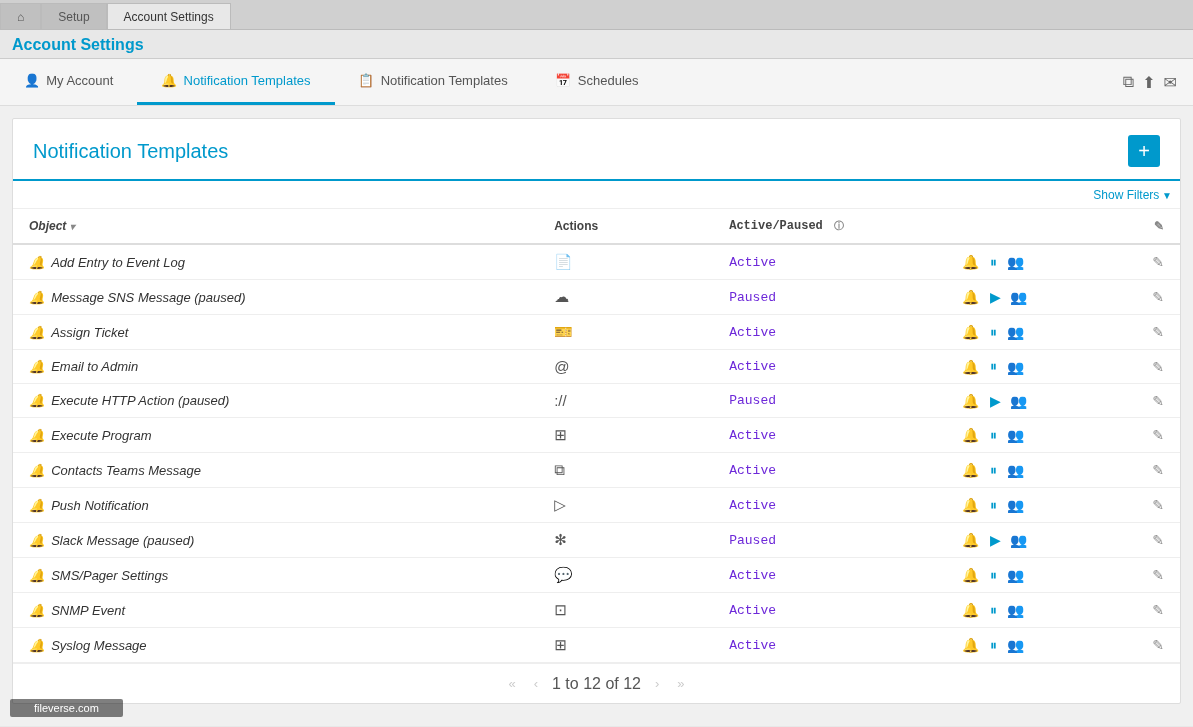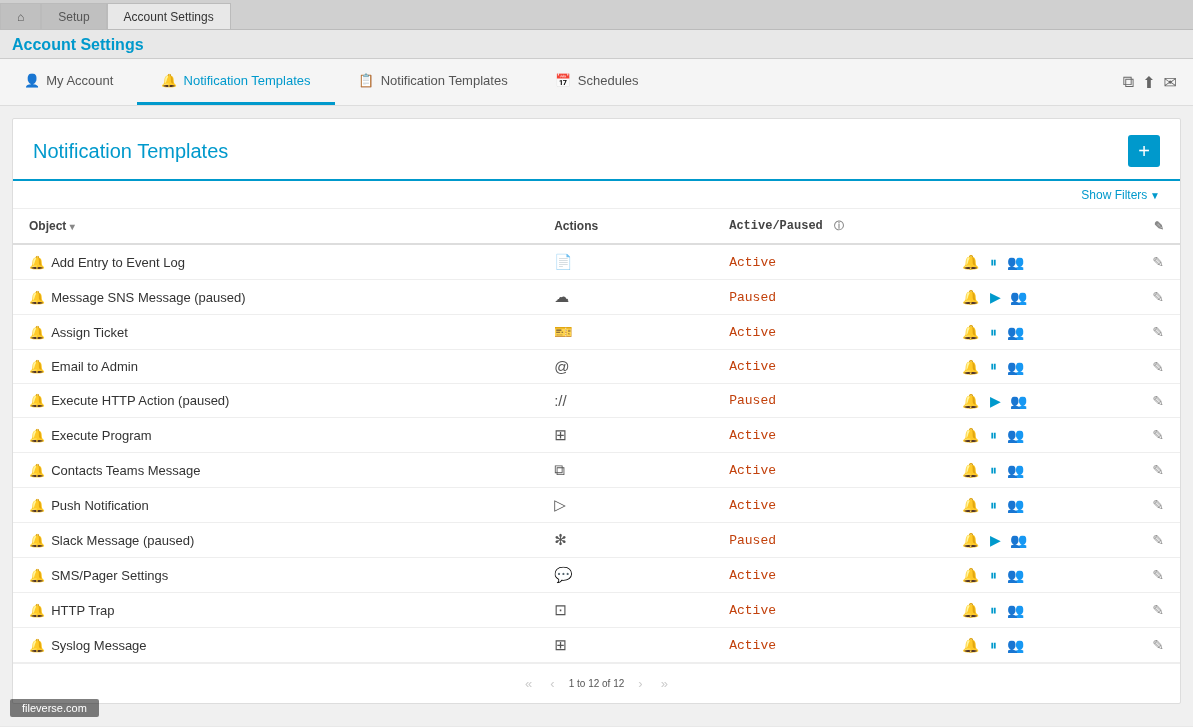--- a/index.html
+++ b/index.html
@@ -28,59 +28,59 @@
     .content-panel { background: #fff; margin: 12px; border: 1px solid #ddd; border-radius: 2px; }
 
     
     .panel-header { padding: 16px 20px 12px; border-bottom: 2px solid #0099cc; display: flex; justify-content: space-between; align-items: center; }
     .panel-title { color: #0099cc; font-size: 20px; font-weight: normal; }
 
     
     .add-btn { background: #0099cc; color: #fff; width: 32px; height: 32px; border: none; border-radius: 3px; font-size: 20px; cursor: pointer; display: flex; align-items: center; justify-content: center; line-height: 1; }
 
     
-    .filters-bar { padding: 6px 20px; text-align: right; border-bottom: 1px solid #eee; }
+    .filters-bar { padding: 6px 8px; text-align: right; border-bottom: 1px solid #eee; }
     .show-filters { color: #0099cc; font-size: 12px; cursor: pointer; }
     .show-filters::after { content: ' ▼'; font-size: 10px; }
 
     
     .table-container { padding: 0; }
     table { width: 100%; border-collapse: collapse; }
     thead tr { border-bottom: 2px solid #ddd; }
     thead th { padding: 10px 16px; text-align: left; font-size: 12px; font-weight: bold; color: #444; background: #fff; }
     thead th:last-child { text-align: right; }
     tbody tr { border-bottom: 1px solid #eee; }
     tbody td { padding: 8px 16px; font-size: 13px; color: #333; vertical-align: middle; }
 
-    .col-object { width: 45%; }
+    .col-object { width: 45%; font-style: italic; }
     .col-actions { width: 15%; }
     .col-status { width: 20%; font-family: Liberation Mono, monospace; }
     .col-controls { width: 15%; }
     .col-edit { width: 5%; text-align: right; }
 
     .object-name { display: flex; align-items: center; gap: 6px; }
     .bell-icon { color: #888; font-size: 13px; }
     .action-icon { color: #555; font-size: 15px; }
-    .status-text { color: #c2410c; }
+    .status-text { color: #6d28d9; }
     .ctrl-icons { display: flex; gap: 10px; align-items: center; }
     .ctrl-icon { color: #0099cc; font-size: 14px; cursor: pointer; }
     .edit-icon { color: #888; font-size: 14px; cursor: pointer; }
 
     .th-object { cursor: pointer; }
     .th-object::after { content: ' ▾'; font-size: 10px; color: #888; }
     .th-status-info { font-size: 10px; color: #888; margin-left: 4px; }
 
     
     .pagination { display: flex; justify-content: center; align-items: center; padding: 10px; gap: 10px; border-top: 1px solid #eee; }
     .page-btn { color: #0099cc; cursor: pointer; font-size: 13px; padding: 2px 4px; }
     .page-btn.disabled { color: #ccc; cursor: default; }
-    .page-info { color: #555; font-size: 10px; }
-
-    
-    .watermark { position: fixed; bottom: 10px; left: 10px; background: rgba(0,0,0,0.5); color: #fff; font-size: 11px; padding: 3px 12px; border-radius: 2px; z-index: 1000; }
+    .page-info { color: #555; font-size: 16px; }
+
+    
+    .watermark { position: fixed; bottom: 10px; left: 10px; background: rgba(0,0,0,0.5); color: #fff; font-size: 11px; padding: 3px 24px; border-radius: 2px; z-index: 1000; }
   </style>
 </head>
 <body>
 
 <div class="browser-tabs">
   <div class="browser-tab">
     <span>⌂</span>
   </div>
   <div class="browser-tab">
     <span>Setup</span>
@@ -329,21 +329,21 @@
       <span class="ctrl-icon" title="Pause">⏸</span>
       <span class="ctrl-icon" title="Groups">👥</span>
     </div>
               </td>
               <td class="col-edit"><span class="edit-icon" title="Edit">✎</span></td>
             </tr>
             <tr>
               <td class="col-object">
                 <div class="object-name">
                   <span class="bell-icon">🔔</span>
-                  <span>HTTP Trap</span>
+                  <span>SNMP Event</span>
                 </div>
               </td>
               <td class="col-actions"><span class="action-icon">⊡</span></td>
               <td class="col-status"><span class="status-text">Active</span></td>
               <td class="col-controls">
     <div class="ctrl-icons">
       <span class="ctrl-icon" title="Notify">🔔</span>
       <span class="ctrl-icon" title="Pause">⏸</span>
       <span class="ctrl-icon" title="Groups">👥</span>
     </div>

